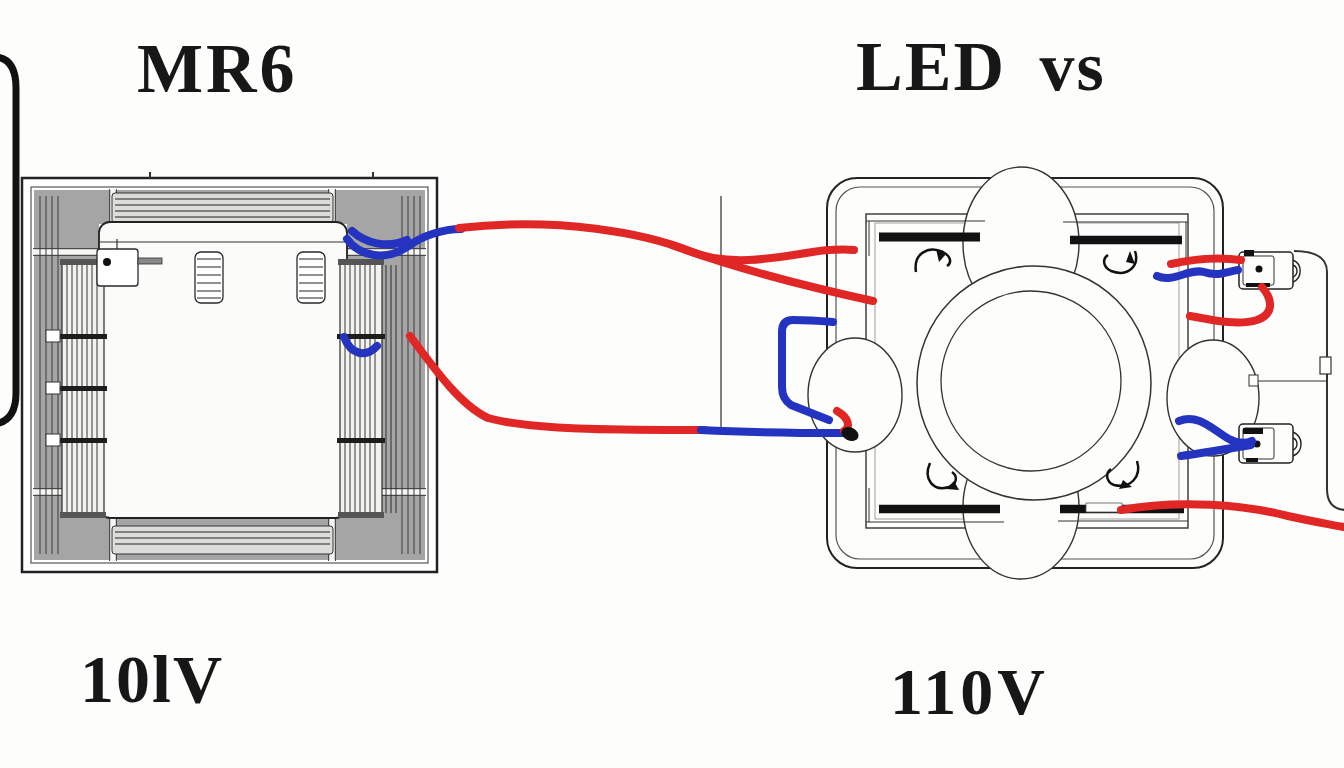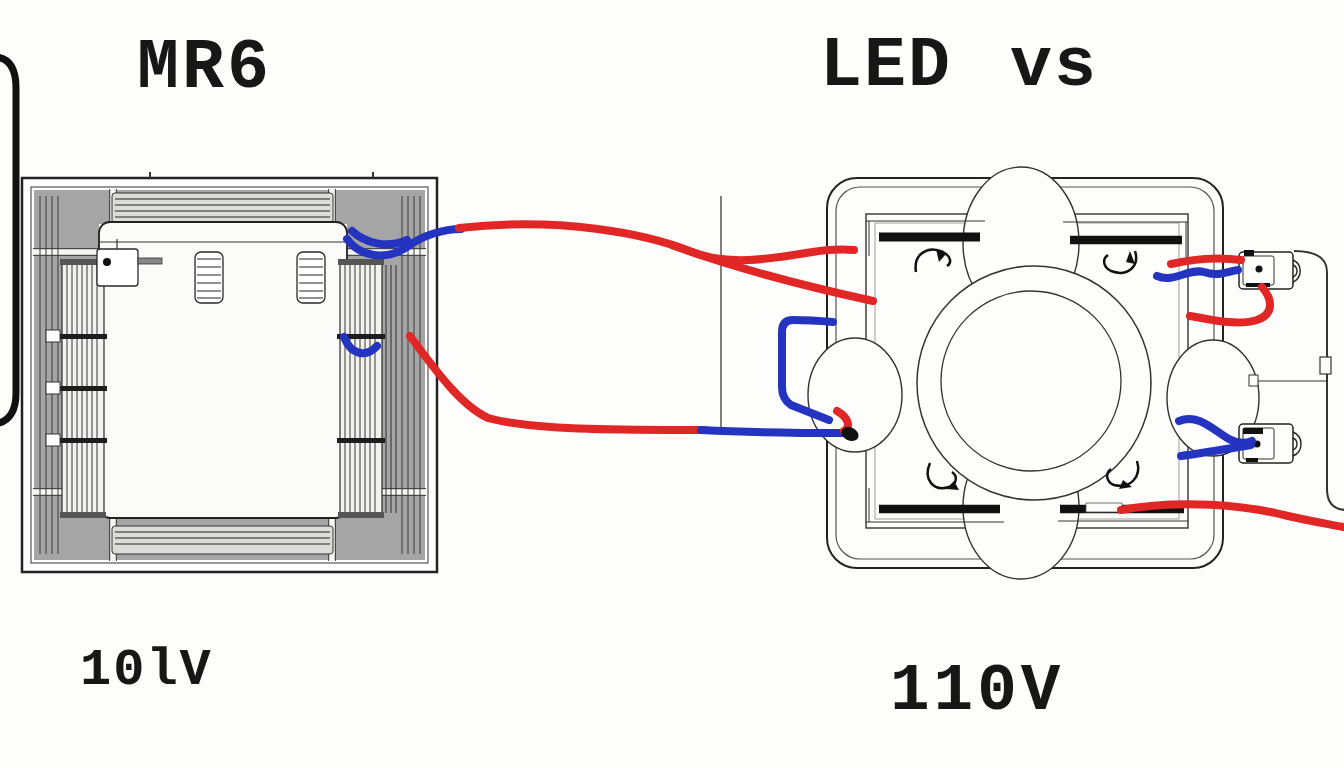--- a/index.html
+++ b/index.html
@@ -1,22 +1,22 @@
 <!DOCTYPE html>
 <html style="--wire-red: #e12726; --wire-blue: #2433c0; --metal-gray: #a5a5a5; --background: #fdfdfb;"><head>
 <meta charset="utf-8">
 <style>
   html,body{margin:0;padding:0;background:#fff;}
   .canvas{position:relative;width:1344px;height:768px;background:var(--background,#fdfdfb);overflow:hidden;
-          font-family:Liberation Mono, monospace;}
+          font-family:Liberation Serif, serif;}
   .canvas svg{position:absolute;left:0;top:0;}
   .lbl{position:absolute;font-weight:bold;color:#171717;line-height:1;white-space:nowrap;}
   .lbl-mr6{left:137px;top:34px;font-size:70px;letter-spacing:3px;}
-  .lbl-ledvs{left:820px;top:32px;font-size:70px;word-spacing:14px;letter-spacing:2px;}
-  .lbl-v10{left:80px;top:645px;font-size:52px;letter-spacing:2px;}
+  .lbl-ledvs{left:856px;top:32px;font-size:70px;word-spacing:14px;letter-spacing:2px;}
+  .lbl-v10{left:80px;top:645px;font-size:68px;letter-spacing:2px;}
   .lbl-v110{left:890px;top:646px;font-size:66px;letter-spacing:4px;margin-top:13px;}
   .wire{fill:none;stroke-linecap:round;stroke-linejoin:round;stroke-width:8px;}
   .wire-red{stroke:var(--wire-red,#e12726);}
   .wire-blue{stroke:var(--wire-blue,#2433c0);}
   .metal{fill:var(--metal-gray,#a5a5a5);}
 </style>
 </head>
 <body>
 
 <div class="canvas">

